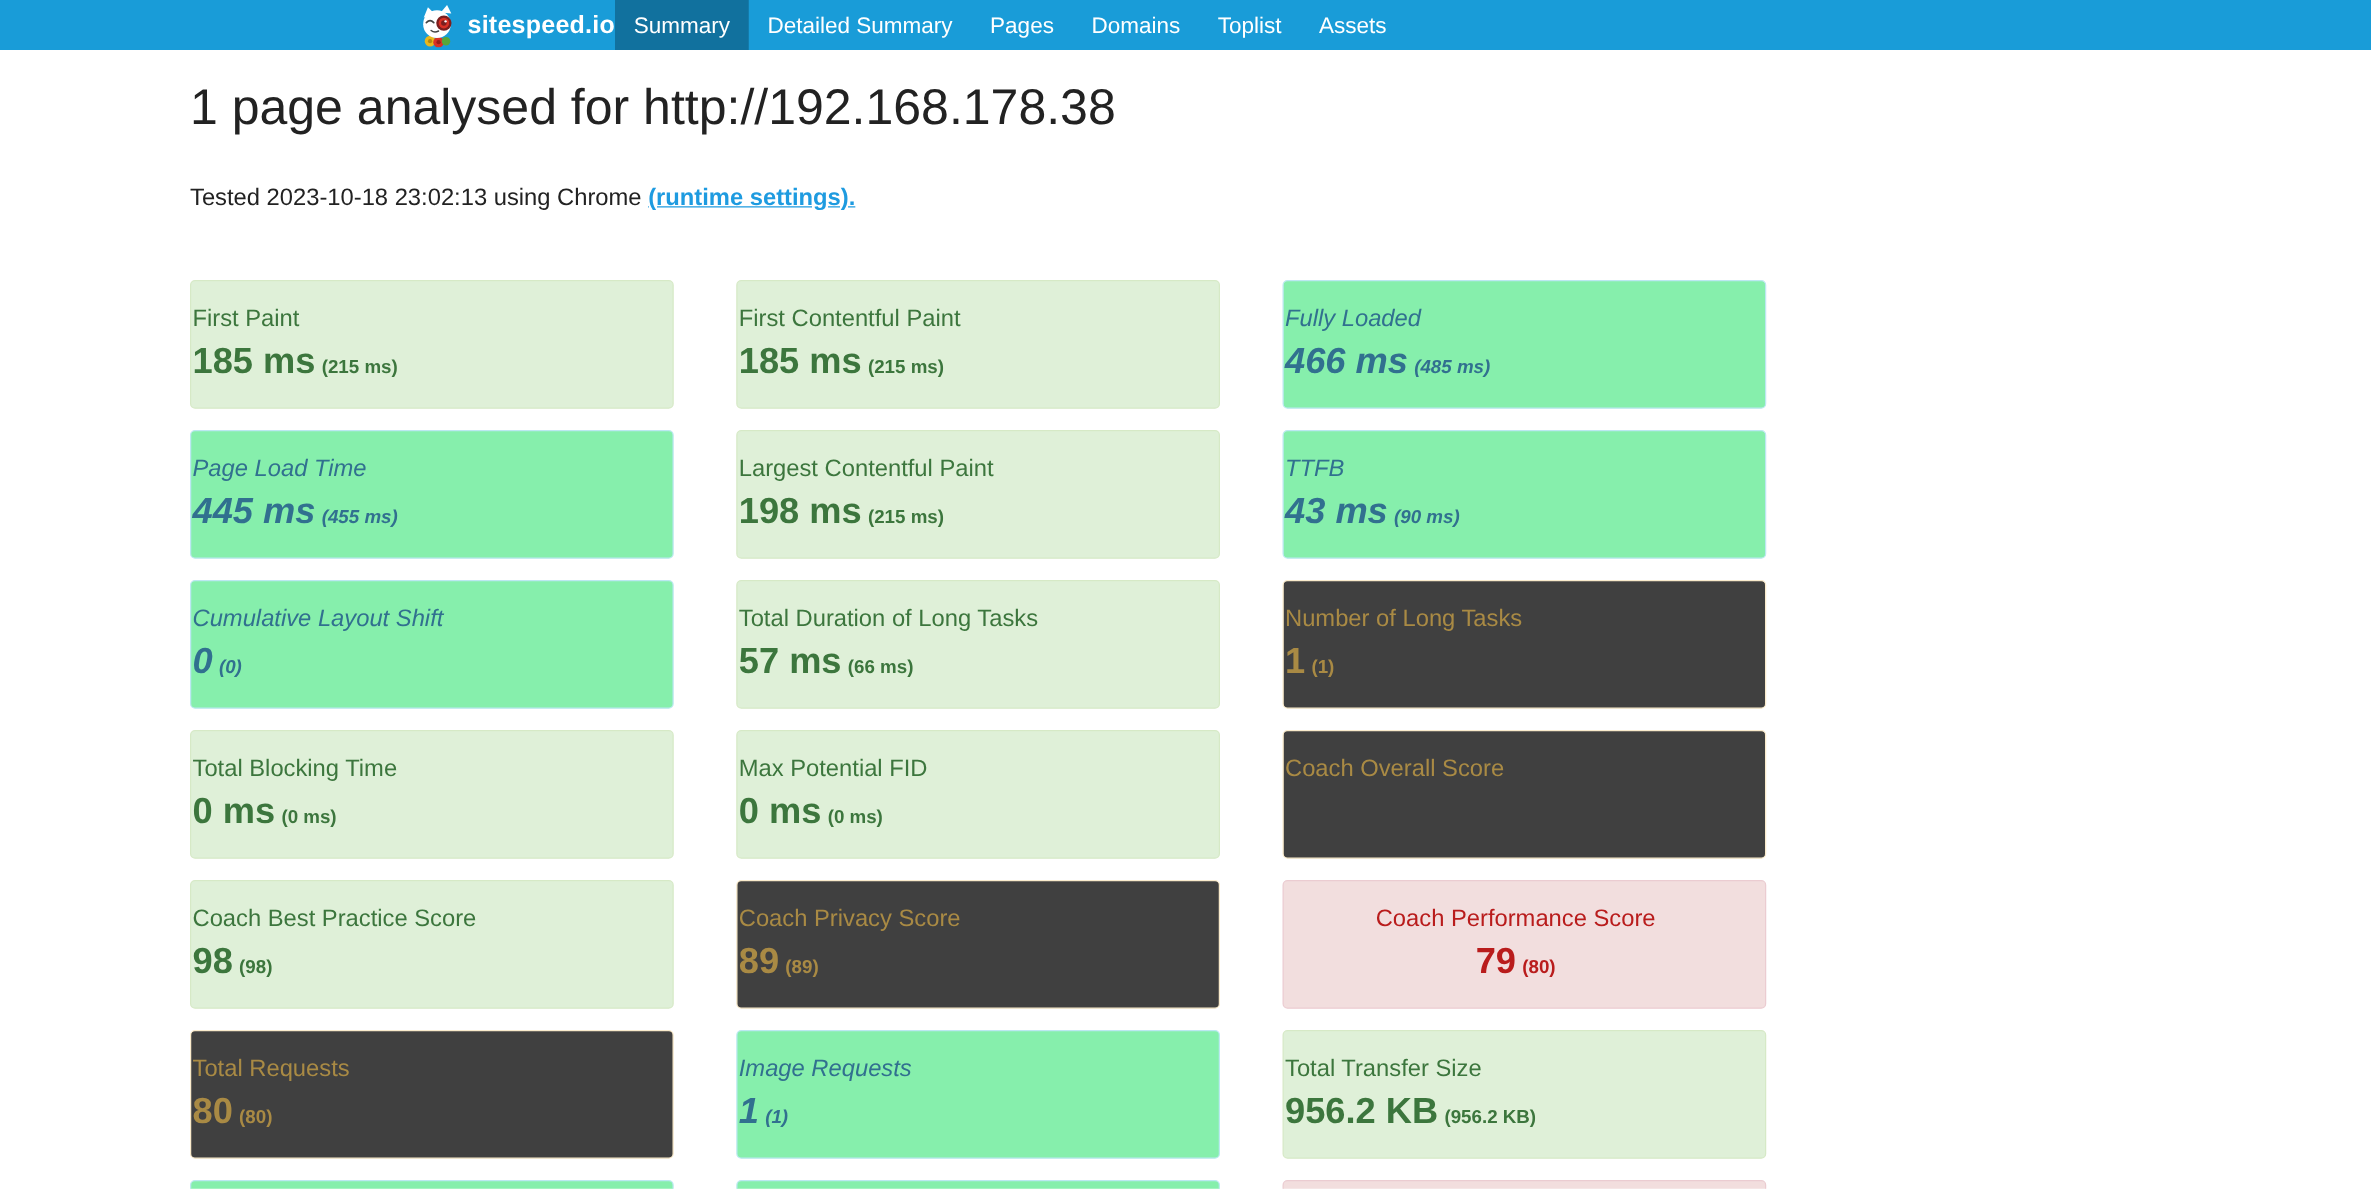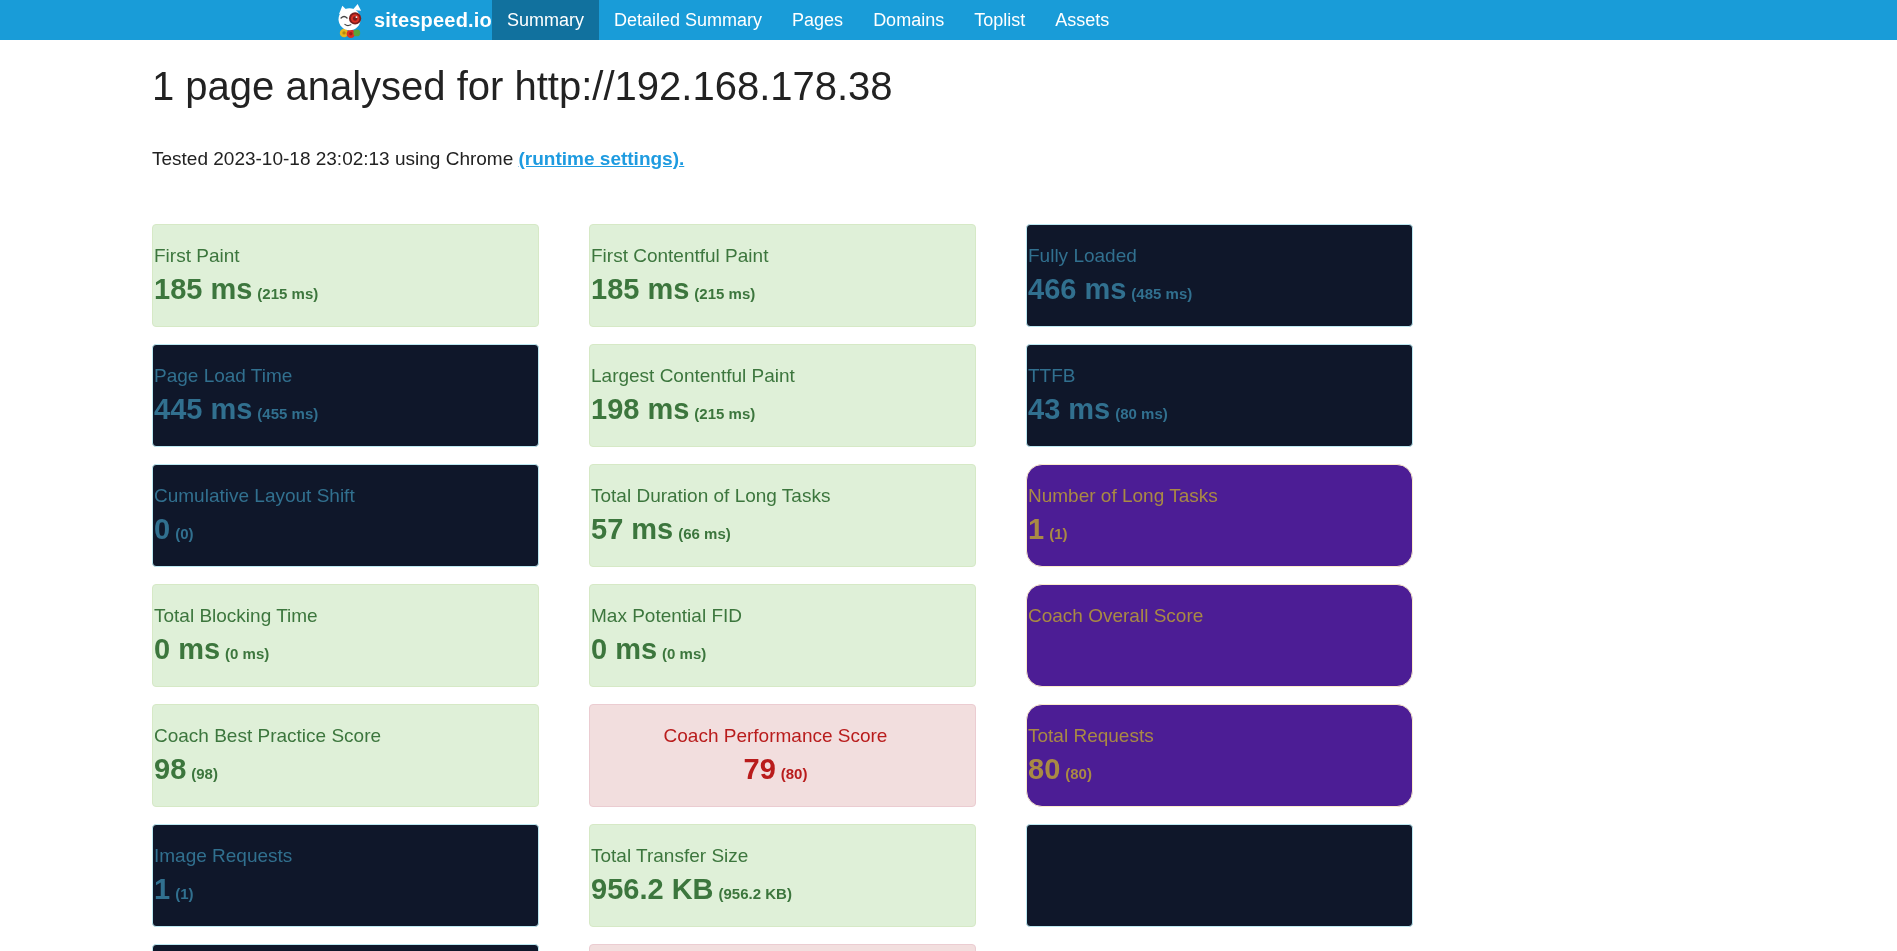--- a/index.html
+++ b/index.html
@@ -43,22 +43,22 @@
     border:1px solid transparent;
     padding:20px 15px 0 1px;
     overflow:hidden;
   }
   .card .label { font-size:19px; line-height:1.2; }
   .card .valueline { margin-top:5px; }
   .card .value { font-size:29px; font-weight:bold; }
   .card .sub { font-size:15px; font-weight:bold; margin-left:5px; }
 
   .success { background:#dff0d8; border-color:#d6e9c6; color:#3c763d; }
-  .info    { background:#0f172a; border-color:#bce8f1; color:#31708f; }
-  .warning { background:#4c1d95; border-color:#faebcc; color:#a98a44;border-radius:16px; }
+  .info    { background:#86efac; border-color:#bce8f1; color:#31708f;font-style:italic; }
+  .warning { background:#404040; border-color:#faebcc; color:#a98a44; }
   .danger  { background:#f2dede; border-color:#ebccd1; color:#b91c1c;text-align:center; }
 </style>
 </head>
 <body>
 
 <div class="navbar">
   <div class="nav-inner">
     <div class="brand">
       <svg class="brand-logo" viewBox="0 0 40 40">
 
@@ -142,21 +142,21 @@
     </div>
       <div class="card success">
       <div class="label">Largest Contentful Paint</div>
       <div class="valueline">
         <span class="value">198 ms</span><span class="sub">(215 ms)</span>
       </div>
     </div>
       <div class="card info">
       <div class="label">TTFB</div>
       <div class="valueline">
-        <span class="value">43 ms</span><span class="sub">(80 ms)</span>
+        <span class="value">43 ms</span><span class="sub">(90 ms)</span>
       </div>
     </div>
       <div class="card info">
       <div class="label">Cumulative Layout Shift</div>
       <div class="valueline">
         <span class="value">0</span><span class="sub">(0)</span>
       </div>
     </div>
       <div class="card success">
       <div class="label">Total Duration of Long Tasks</div>
@@ -182,20 +182,26 @@
         <span class="value">0 ms</span><span class="sub">(0 ms)</span>
       </div>
     </div>
       <div class="card warning">
       <div class="label">Coach Overall Score</div>
     </div>
       <div class="card success">
       <div class="label">Coach Best Practice Score</div>
       <div class="valueline">
         <span class="value">98</span><span class="sub">(98)</span>
+      </div>
+    </div>
+      <div class="card warning">
+      <div class="label">Coach Privacy Score</div>
+      <div class="valueline">
+        <span class="value">89</span><span class="sub">(89)</span>
       </div>
     </div>
       <div class="card danger">
       <div class="label">Coach Performance Score</div>
       <div class="valueline">
         <span class="value">79</span><span class="sub">(80)</span>
       </div>
     </div>
       <div class="card warning">
       <div class="label">Total Requests</div>

